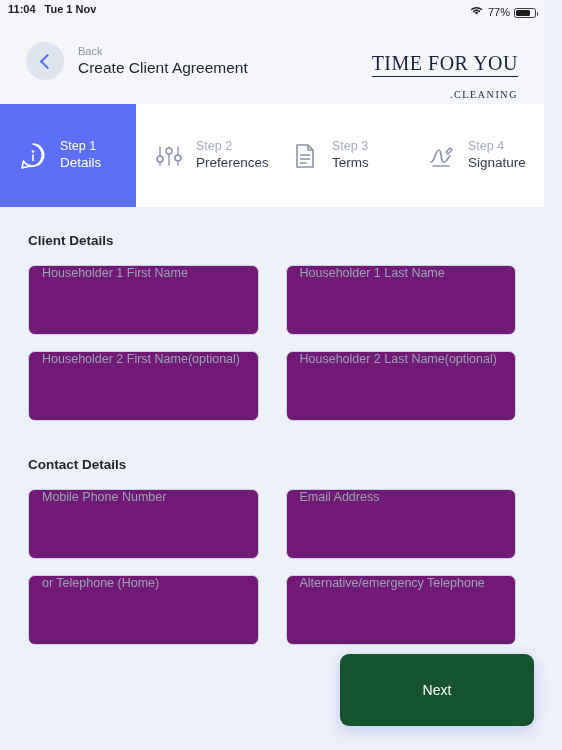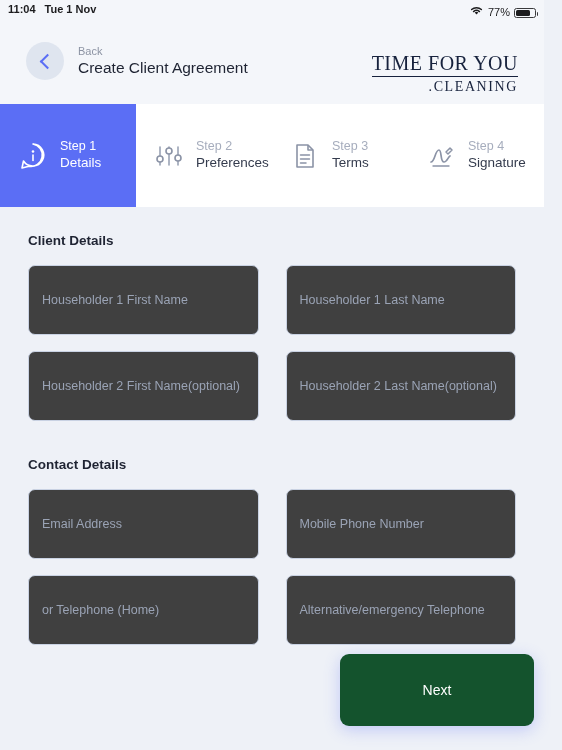--- a/index.html
+++ b/index.html
@@ -84,24 +84,24 @@
     font-family: "Liberation Serif", serif;
     font-size: 20px;
     letter-spacing: 0.5px;
     color: #17223d;
     border-bottom: 1.5px solid #17223d;
     padding-bottom: 2px;
     line-height: 22px;
   }
   .brand-sub {
     font-family: "Liberation Serif", serif;
-    font-size: 14px;
+    font-size: 10px;
     letter-spacing: 1.6px;
     color: #17223d;
-    margin-top: 2px;
+    margin-top: 12px;
   }
 
   
   .steps {
     height: 103px;
     background: #ffffff;
     display: flex;
     align-items: stretch;
   }
   .step {
@@ -137,23 +137,22 @@
   .row {
     display: flex;
     gap: 27px;
     margin-bottom: 16px;
   }
   .field {
     flex: 1;
     height: 70px;
     border: 1px solid #c9d2e3;
     border-radius: 7px;
-    background: #404040;
-    display: flex;
-    align-items: center;
+    background: #701a75;
+    display: flex;
     padding: 0 13px;
     cursor: text;
   }
   .field .ph {
     font-size: 12.5px;
     color: #9aa3b5;
   }
   .spacer-20 { height: 20px; }
   .spacer-13 { height: 13px; }
 
@@ -304,24 +303,24 @@
         <span class="ph">Householder 2 Last Name(optional)</span>
       </div>
     </div>
 
     <div class="spacer-20"></div>
 
     <div class="section-title">Contact Details</div>
 
     <div class="row">
       <div class="field">
+        <span class="ph">Mobile Phone Number</span>
+      </div>
+      <div class="field">
         <span class="ph">Email Address</span>
-      </div>
-      <div class="field">
-        <span class="ph">Mobile Phone Number</span>
       </div>
     </div>
 
     <div class="row">
       <div class="field">
         <span class="ph">or Telephone (Home)</span>
       </div>
       <div class="field">
         <span class="ph">Alternative/emergency Telephone</span>
       </div>

